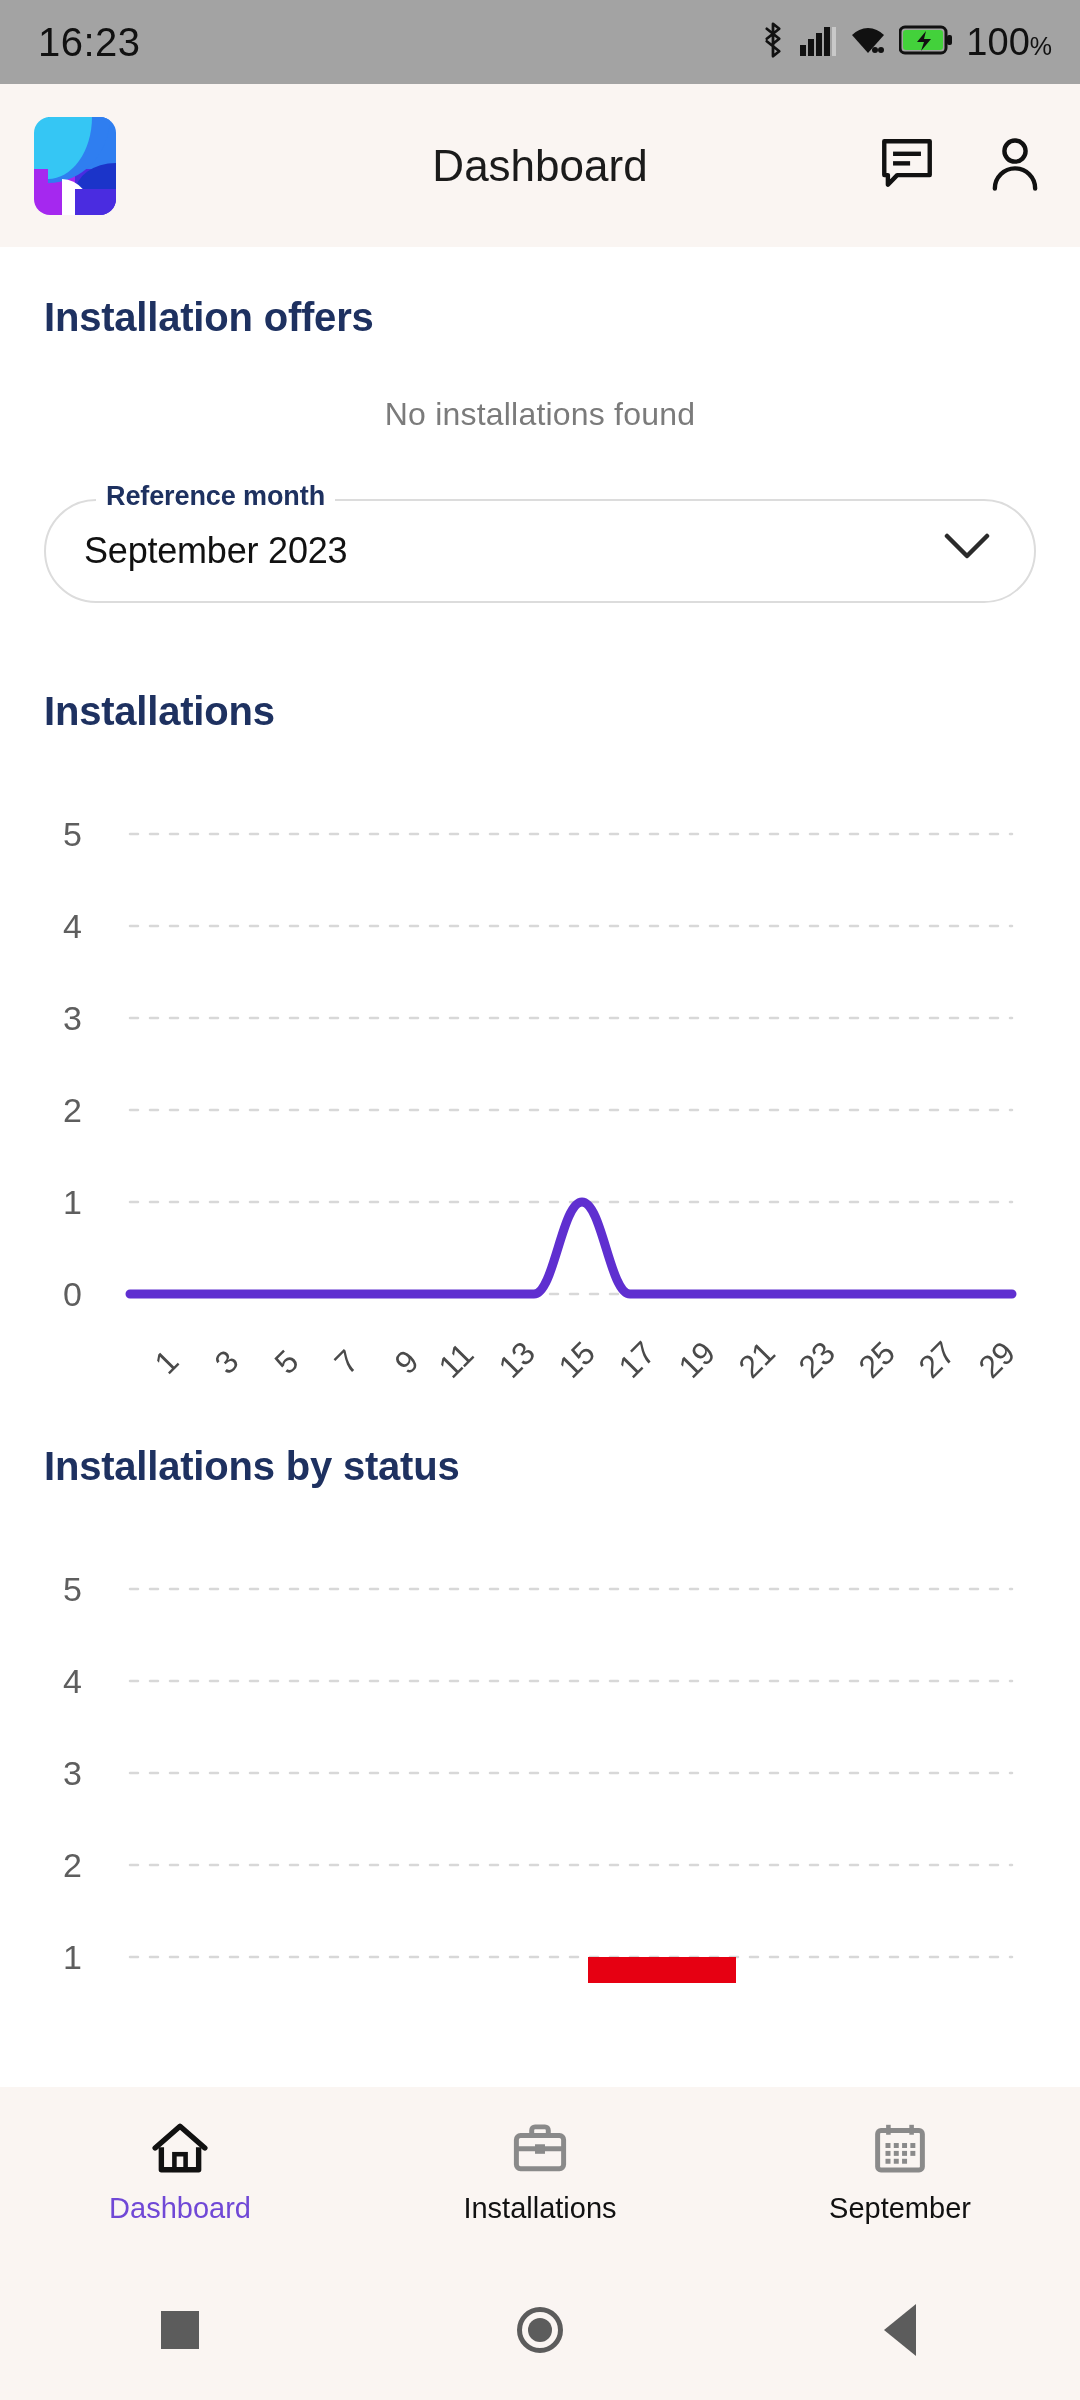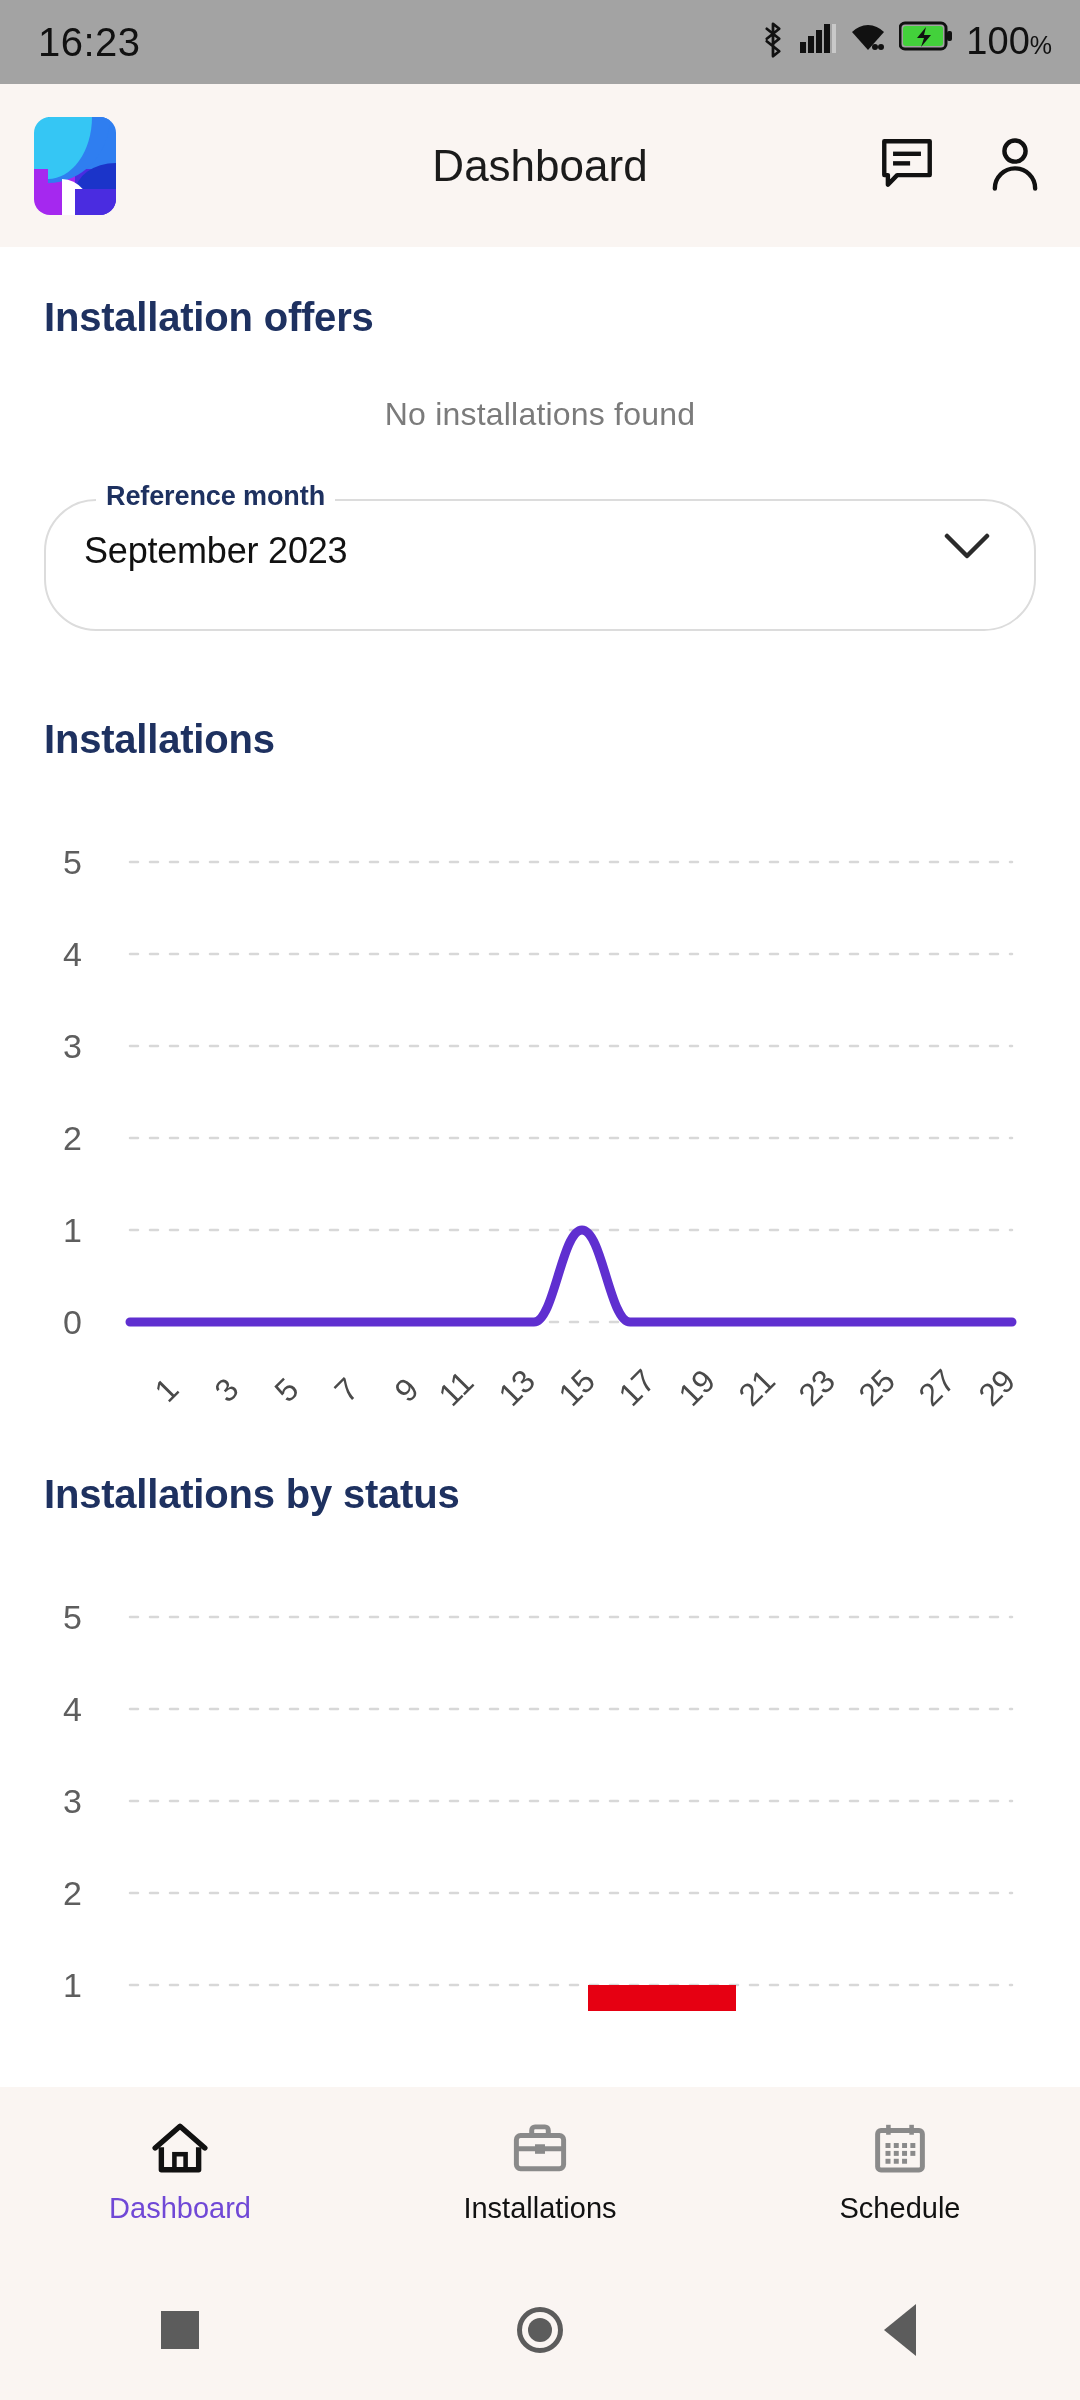--- a/index.html
+++ b/index.html
@@ -11,21 +11,21 @@
     position:relative;
   }
 
   
   .statusbar{
     height:84px; background:#a3a3a3;
     display:flex; align-items:center; justify-content:space-between;
     padding:0 28px 0 38px;
   }
   .sb-time{ font-size:40px; color:#111; letter-spacing:.5px; }
-  .sb-right{ display:flex; align-items:flex-start; gap:11px; }
+  .sb-right{ display:flex; align-items:center; gap:11px; }
   .sb-pct{ font-size:38px; color:#111; margin-left:2px; }
   .sb-pct small{ font-size:25px; }
 
   
   .appbar{
     height:163px; background:#faf5f2;
     display:flex; align-items:center; position:relative;
     padding:0 34px;
   }
   .logo{
@@ -72,21 +72,21 @@
   }
   #installation-offers-title{ padding-top:48px; }
 
   .empty-msg{
     text-align:center; font-size:32px; color:#7b7b7b;
     margin-top:56px; letter-spacing:.2px;
   }
 
   
   .select-wrap{
-    position:relative; margin-top:66px; height:132px;
+    position:relative; margin-top:66px; height:104px;
   }
   .select-box{
     position:absolute; inset:0;
     border:2px solid #dcdcdc; border-radius:52px;
     background:#fff;
   }
   .select-label{
     position:absolute; left:52px; top:-18px;
     background:#fff; padding:0 10px;
     font-size:27px; font-weight:bold; color:#1e3160;
@@ -327,21 +327,21 @@
           <rect x="7" y="14.4" width="2.4" height="2.4"></rect>
             <rect x="11" y="14.4" width="2.4" height="2.4"></rect>
           <rect x="15" y="14.4" width="2.4" height="2.4"></rect>
             <rect x="19" y="14.4" width="2.4" height="2.4"></rect>
           <rect x="7" y="18.2" width="2.4" height="2.4"></rect>
             <rect x="11" y="18.2" width="2.4" height="2.4"></rect>
           <rect x="15" y="18.2" width="2.4" height="2.4"></rect>
         </g>
       </svg>
     </span>
-    <span class="label">Schedule</span>
+    <span class="label">September</span>
   </div>
 
 </div>
 
 <div class="sysnav">
   <div>
       <span class="sq"></span>
     </div>
   <div>
       <span class="circ">

